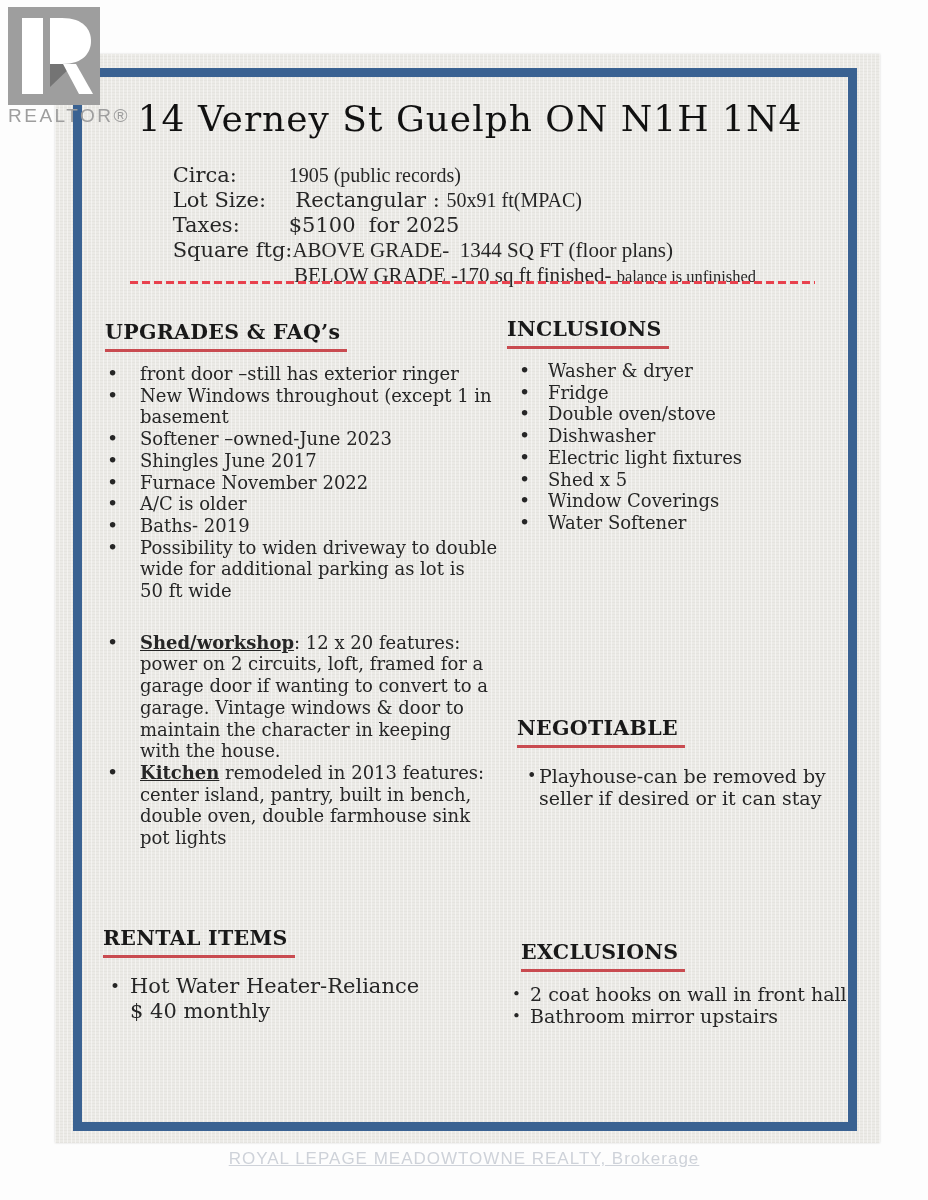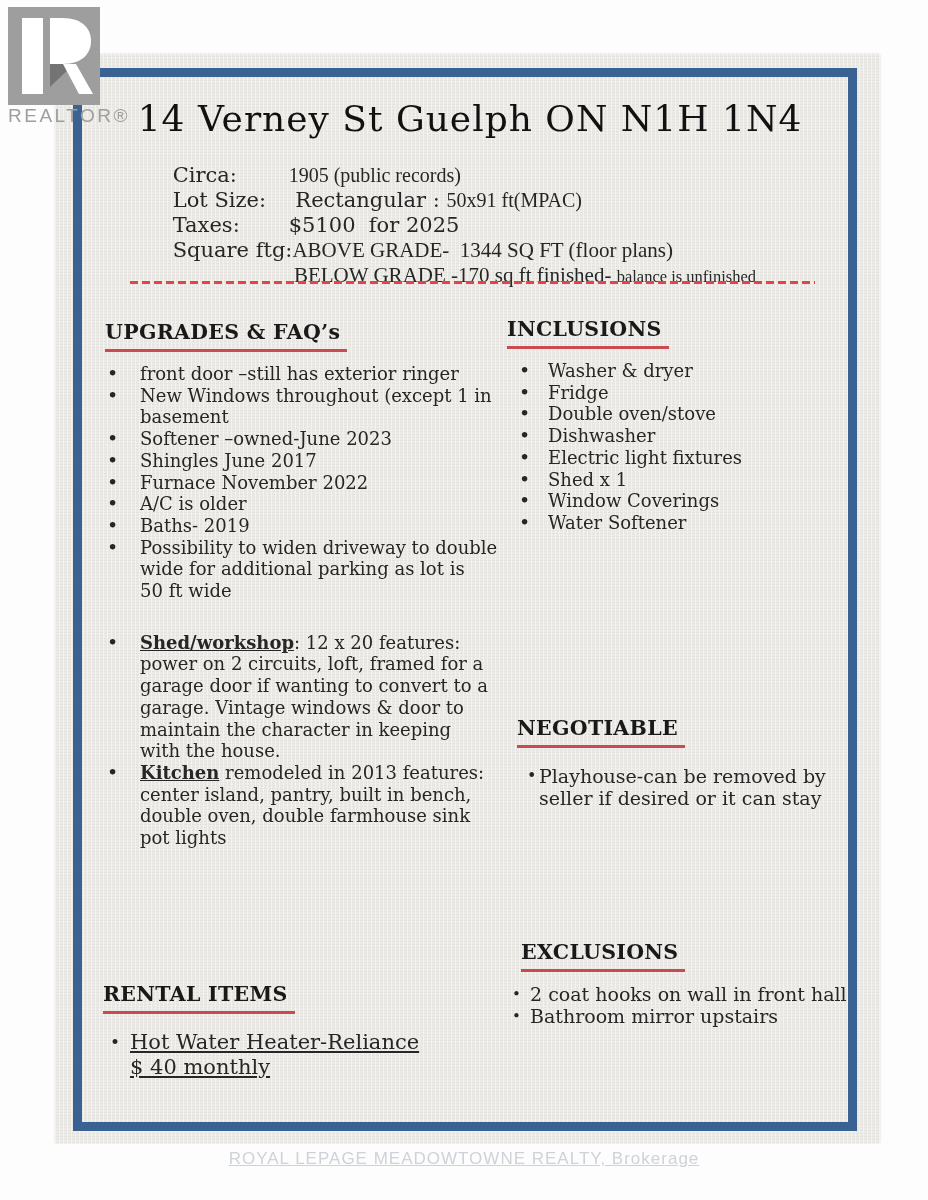--- a/index.html
+++ b/index.html
@@ -47,21 +47,21 @@
   .biglist li{position:relative;padding-left:35px;white-space:pre-line;}
   .biglist li::before{content:"\2022";position:absolute;left:2px;font-size:19px;}
   .featured{margin-top:30px;}
   .lead{font-weight:700;text-decoration:underline;}
   .col-right .biglist li{padding-left:41px;}
   .col-right .biglist li::before{left:12px;}
   .negotiable{margin-top:182px;margin-left:10px;}
   .smalllist{margin-top:17px;font-size:19px;line-height:22.5px;}
   .smalllist li{position:relative;padding-left:22px;white-space:pre-line;}
   .smalllist li::before{content:"\2022";position:absolute;left:10px;font-size:16px;}
-  .box-rental{position:absolute;left:48px;top:928px;width:340px;text-decoration:underline;}
+  .box-rental{position:absolute;left:48px;top:872px;width:340px;}
   .box-rental .smalllist{margin-top:16px;font-size:21px;line-height:25px;}
   .box-rental .smalllist li{padding-left:27px;}
   .box-rental .smalllist li::before{left:7px;font-size:17px;}
   .box-exclusions{position:absolute;left:455px;top:886px;width:360px;}
   .box-exclusions h2{margin-left:11px;}
   .box-exclusions .smalllist{margin-top:12px;font-size:19px;line-height:21.8px;}
   .box-exclusions .smalllist li{padding-left:20px;}
   .box-exclusions .smalllist li::before{left:2px;font-size:15px;}
   
   .logo{position:absolute;left:8px;top:7px;width:110px;}
@@ -133,21 +133,21 @@
     </div>
 
     <div class="col-right">
       <h2>INCLUSIONS</h2>
       <ul class="biglist">
         <li>Washer &amp; dryer</li>
         <li>Fridge</li>
         <li>Double oven/stove</li>
         <li>Dishwasher</li>
         <li>Electric light fixtures</li>
-        <li>Shed x 1</li>
+        <li>Shed x 5</li>
         <li>Window Coverings</li>
         <li>Water Softener</li>
       </ul>
       <div class="negotiable">
         <h2>NEGOTIABLE</h2>
         <ul class="smalllist">
           <li>Playhouse-can be removed by
 seller if desired or it can stay</li>
         </ul>
       </div>

